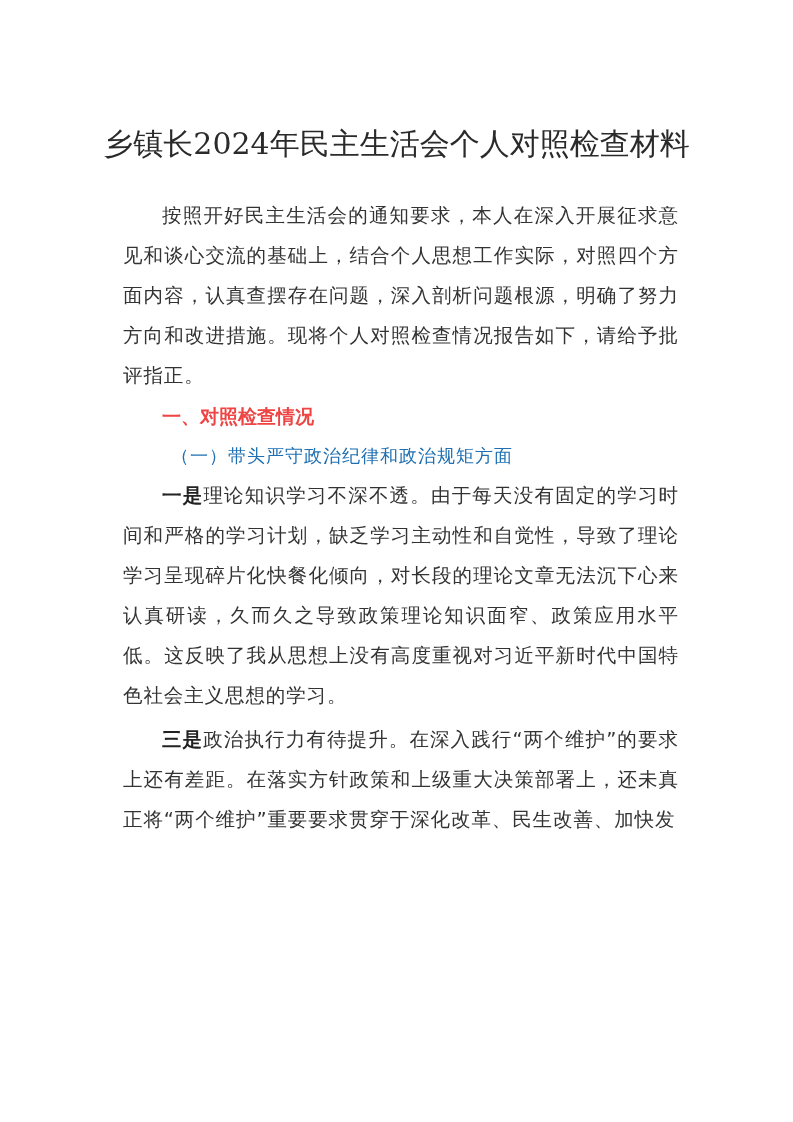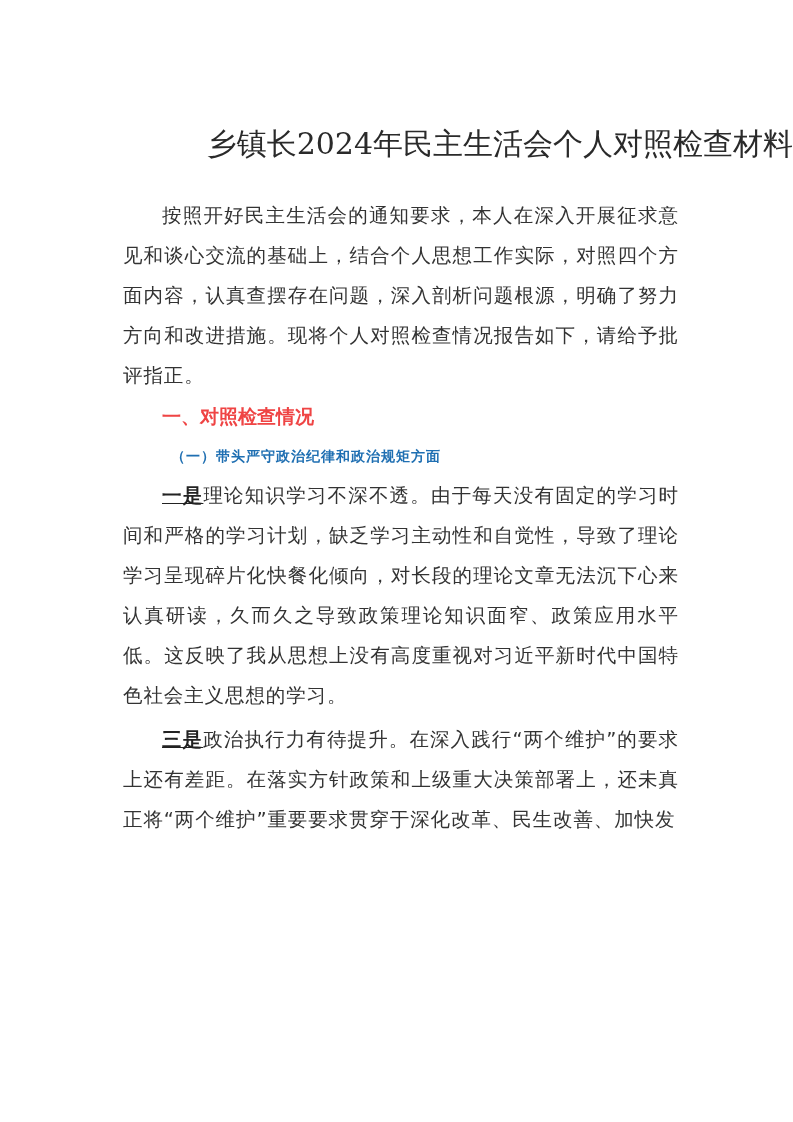--- a/index.html
+++ b/index.html
@@ -1,46 +1,45 @@
 <!DOCTYPE html>
 <html><head>
 <meta charset="utf-8">
 <style>
   html, body { margin: 0; padding: 0; background: #ffffff; }
   body { width: 793px; height: 1122px; position: relative; overflow: hidden; }
   .page { position: absolute; left: 0; top: 0; width: 793px; height: 1122px; background: #fff; }
   .title {
     position: absolute; left: 0; width: 793px; top: 124px;
-    text-align: right;
+    text-align: center;
     font-family: "DejaVu Serif", "Liberation Serif", serif;
     font-size: 30px; color: #2a2a2a; letter-spacing: 0px; line-height: 40px;
     white-space: nowrap;
   }
   .body {
     position: absolute; left: 123px; width: 556px; top: 196px;
     font-family: "DejaVu Sans", "Liberation Sans", sans-serif;
     font-size: 19.5px; color: #333333;
   }
   .para {
     margin: 0; line-height: 40px;
     text-indent: 39px;
     text-align: justify;
     letter-spacing: 0.9px;
   }
-  .para .lead { font-weight: bold; color: #222; text-decoration: underline; }
+  .para .lead { font-weight: bold; color: #222; }
   .h1 {
     margin: 0; line-height: 40px; padding-left: 39px;
     color: #ef4444; font-weight: bold; font-size: 19px;
     font-family: "DejaVu Sans", "Liberation Sans", sans-serif;
   }
   .h2 {
     margin: 0; line-height: 40px; padding-left: 48px;
-    color: #1f6fb2; font-size: 14px; letter-spacing: 1px;
+    color: #1f6fb2; font-size: 18px; letter-spacing: 1px;
     font-family: "DejaVu Serif", "Liberation Serif", serif;
-    font-weight: bold;
   }
   .gap { height: 2px; }
 </style>
 </head>
 <body>
 
 <div class="page">
   <div class="title">乡镇长2024年民主生活会个人对照检查材料</div>
 
   <div class="body">

